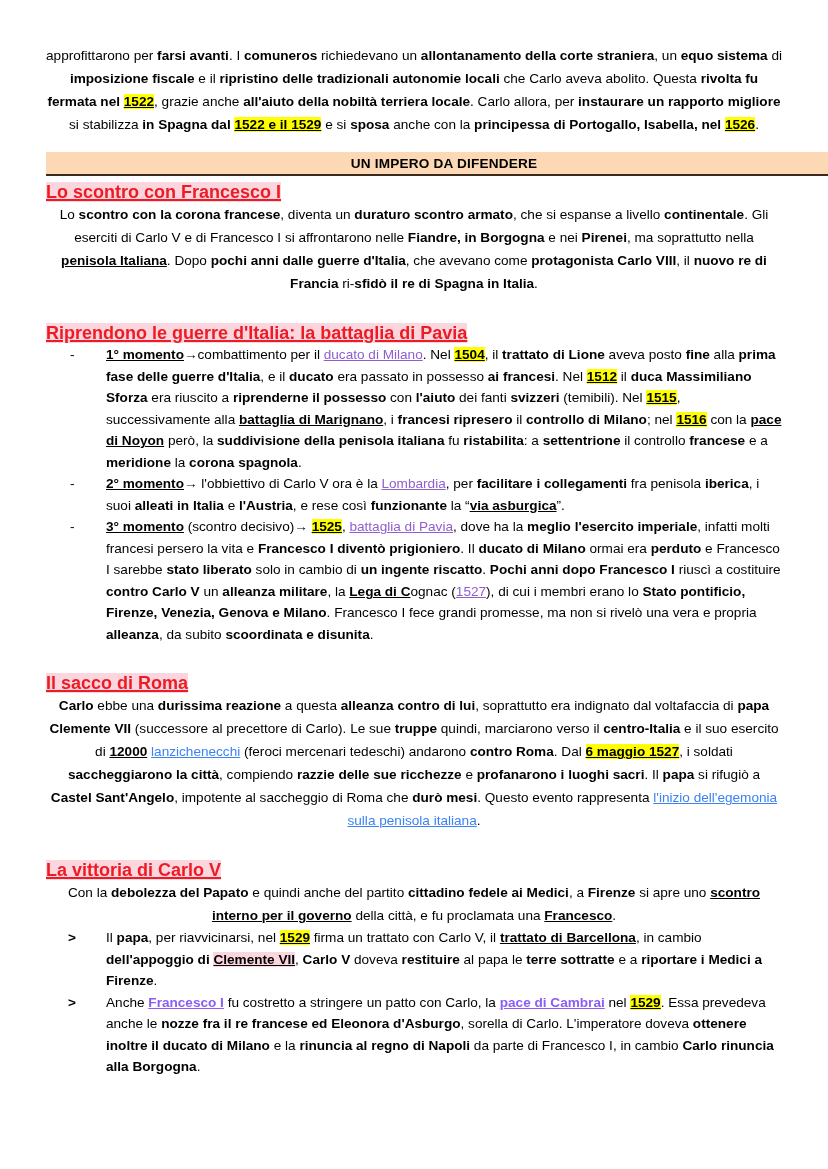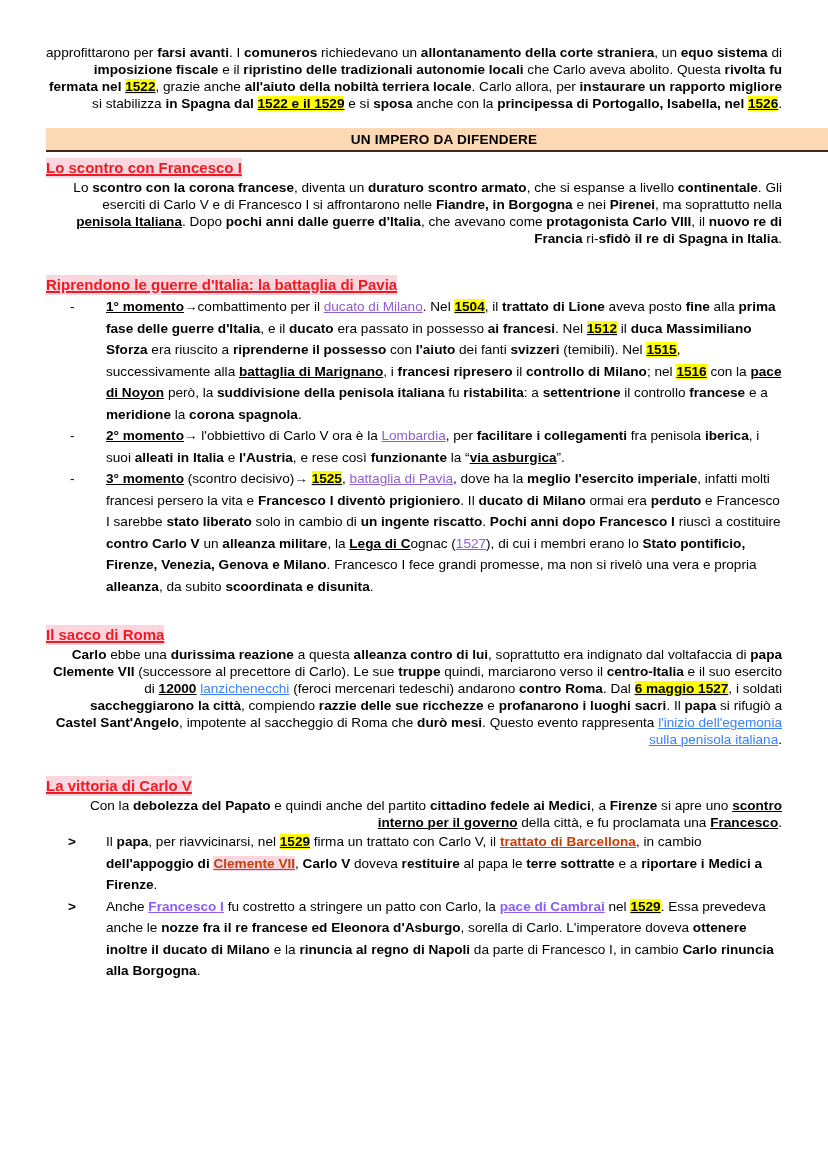--- a/index.html
+++ b/index.html
@@ -13,53 +13,53 @@
   .page{
     width:828px;
     min-height:1169px;
     box-sizing:border-box;
     padding:44px 46px 0 46px;
     position:relative;
   }
   p, .line{
     margin:0;
     font-size:13.6px;
-    line-height:17px;
-    text-align:right;
+    line-height:23px;
+    text-align:center;
   }
   .para{ margin:0 0 0 0; }
   b, strong{ font-weight:bold; }
 
   
   .hl-yellow{ background:#ffff00; }
   .hl-pink{ background:#fbd6de;text-align:center; }
   .u{ text-decoration:underline; text-decoration-thickness:1px; }
   .purple{ color:#8f5fd0;margin-top:41px; }
   .blue{ color:#3b82f6; }
   .teal{ color:#8b5cf6; }
-  .magenta{ color:#c2410c; }
+  .magenta{ color:#000000; }
 
   
   .banner{
     margin:16px 0 6px 0;
     width:796px;
     background:#fcd9b4;
     border-bottom:2.5px solid #3b2a1d;
     text-align:center;
     font-weight:bold;
     font-size:13.6px;
     letter-spacing:.2px;
     padding:4px 0 3px 0;
     box-sizing:border-box;
   }
 
   
   .sec-h{
     font-weight:bold;
-    font-size:15px;
+    font-size:18px;
     line-height:20px;
     color:#ee1b24;
     text-decoration:underline;
     text-decoration-thickness:1.5px;
     display:inline-block;
     margin:0;
   }
   .sec-h.pinkbg{ background:#fbd6de; }
   .sec-wrap{ margin:0 0 1px 0; }
   .sec-wrap.gap{ margin-top:28px; }

